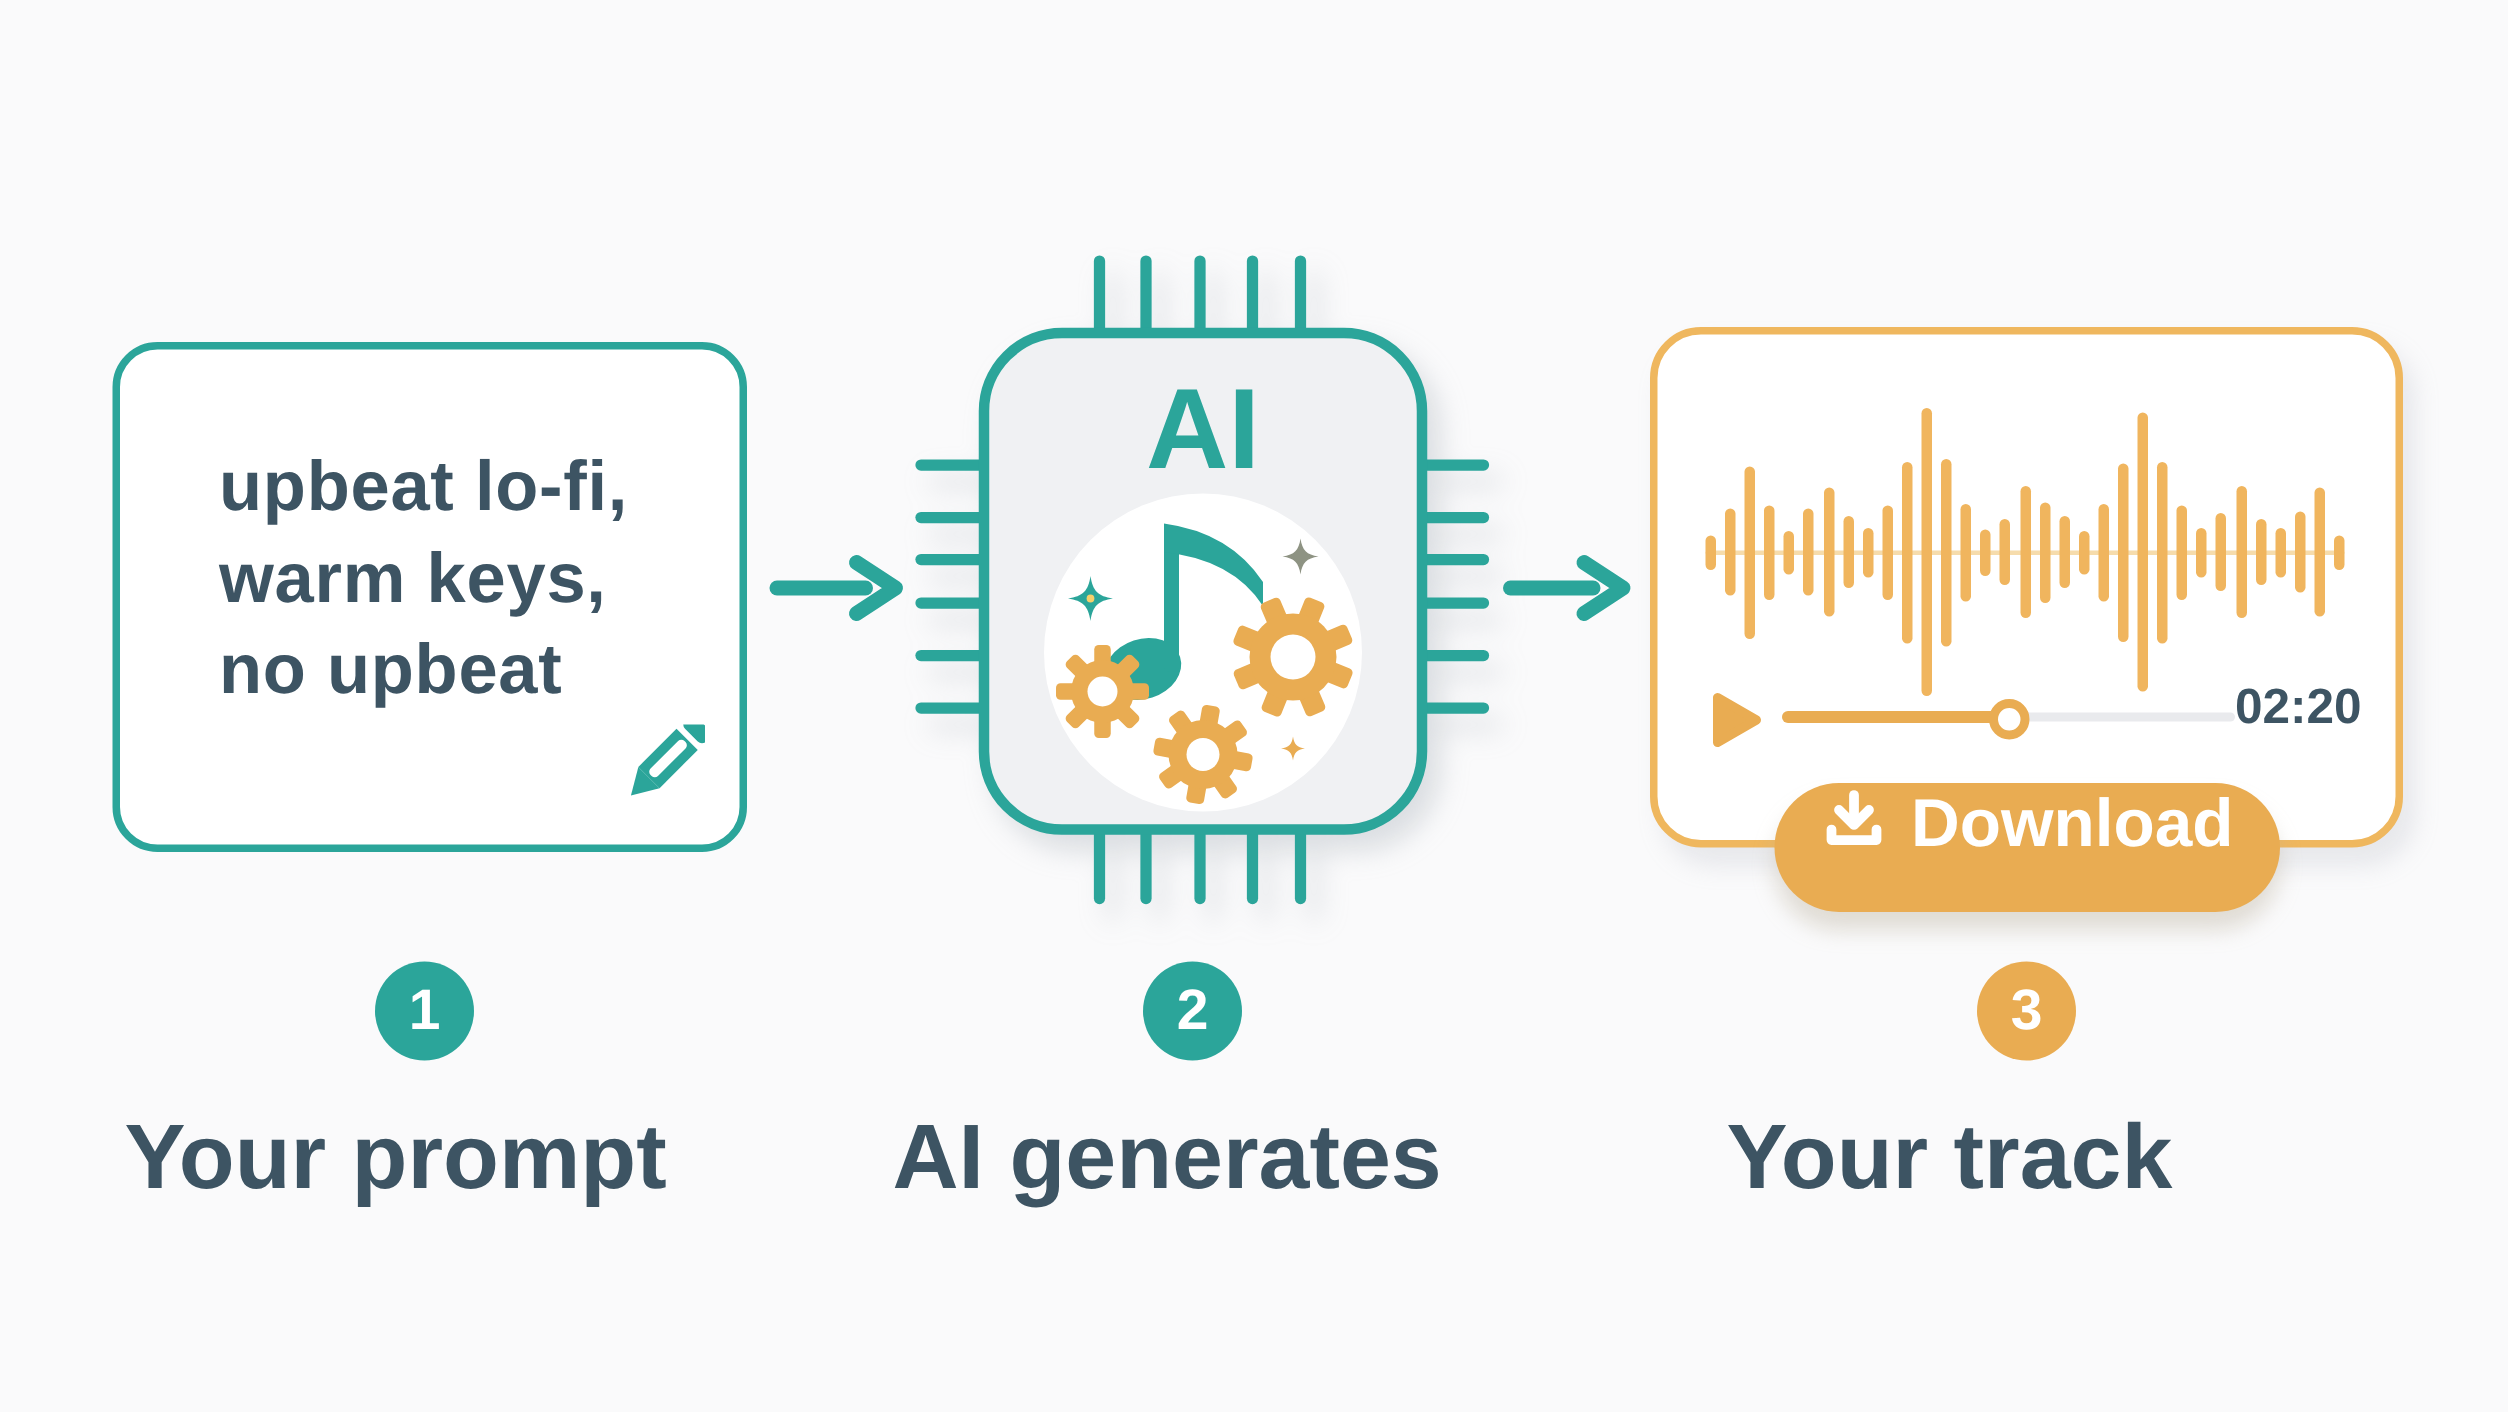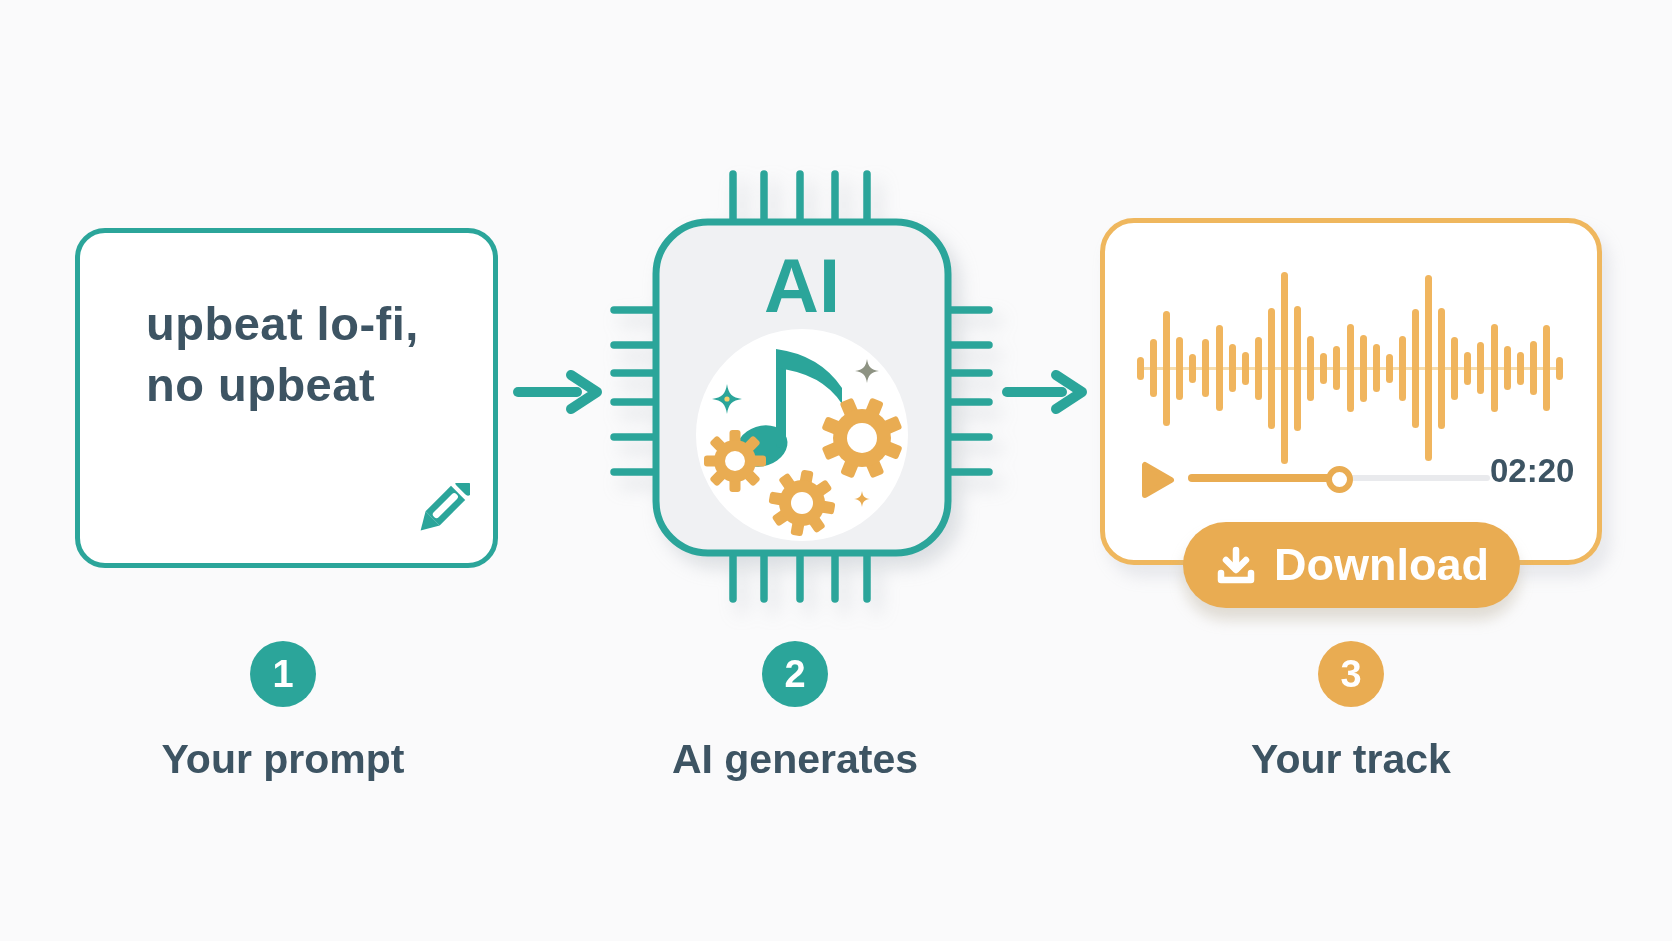--- a/index.html
+++ b/index.html
@@ -84,51 +84,52 @@
     border-radius:50%;
   }
   .time-display{
     position:absolute;left:385px;top:229px;width:100px;
     font-size:33px;font-weight:600;color:var(--dark-text,#3D5463);
   }
   .download-button{
     position:absolute;left:78px;top:299px;width:337px;height:86px;
     background:var(--orange,#E9AC52);
     border:none;border-radius:43px;
-    display:flex;align-items:center;justify-content:center;gap:16px;
+    display:flex;justify-content:center;gap:16px;
     box-shadow:0 12px 14px rgba(185,175,155,.40);
     cursor:pointer;
   }
   .download-label{
     color:#fff;font-size:45px;font-weight:700;
     font-family:"Liberation Sans","DejaVu Sans",sans-serif;
   }
   .dl-stroke{stroke:#fff;stroke-width:6.5;fill:none;
     stroke-linecap:round;stroke-linejoin:round;}
   
   .step-badge{
     position:absolute;top:641px;width:66px;height:66px;border-radius:50%;
     display:flex;align-items:center;justify-content:center;
     color:#fff;font-size:38px;font-weight:700;
   }
   .badge-teal{background:var(--teal,#2BA59A);}
   .badge-orange{background:var(--orange,#E9AC52);}
   .step-label{
-    position:absolute;top:736px;width:400px;text-align:center;
-    font-size:41px;font-weight:700;color:var(--dark-text,#3D5463);
+    position:absolute;top:736px;width:400px;text-align:left;
+    font-size:61px;font-weight:700;color:var(--dark-text,#3D5463);
   }
 </style>
 </head>
 <body>
 
 <div class="canvas">
 
   <div class="prompt-card">
     <div class="prompt-text">
       <div>upbeat lo-fi,</div>
+      <div>warm keys,</div>
       <div>no upbeat</div>
     </div>
     <svg class="pencil-svg" width="60" height="60" viewBox="0 0 60 60">
       <g transform="translate(29,29) rotate(45)" class="teal-fill">
         <rect x="-10" y="-42" width="20" height="11" rx="4"></rect>
         <rect x="-10" y="-27" width="20" height="36"></rect>
         <rect x="-3.5" y="-25" width="7" height="32" rx="3" fill="#fff"></rect>
         <polygon points="-10,9 10,9 0,26"></polygon>
       </g>
     </svg>

